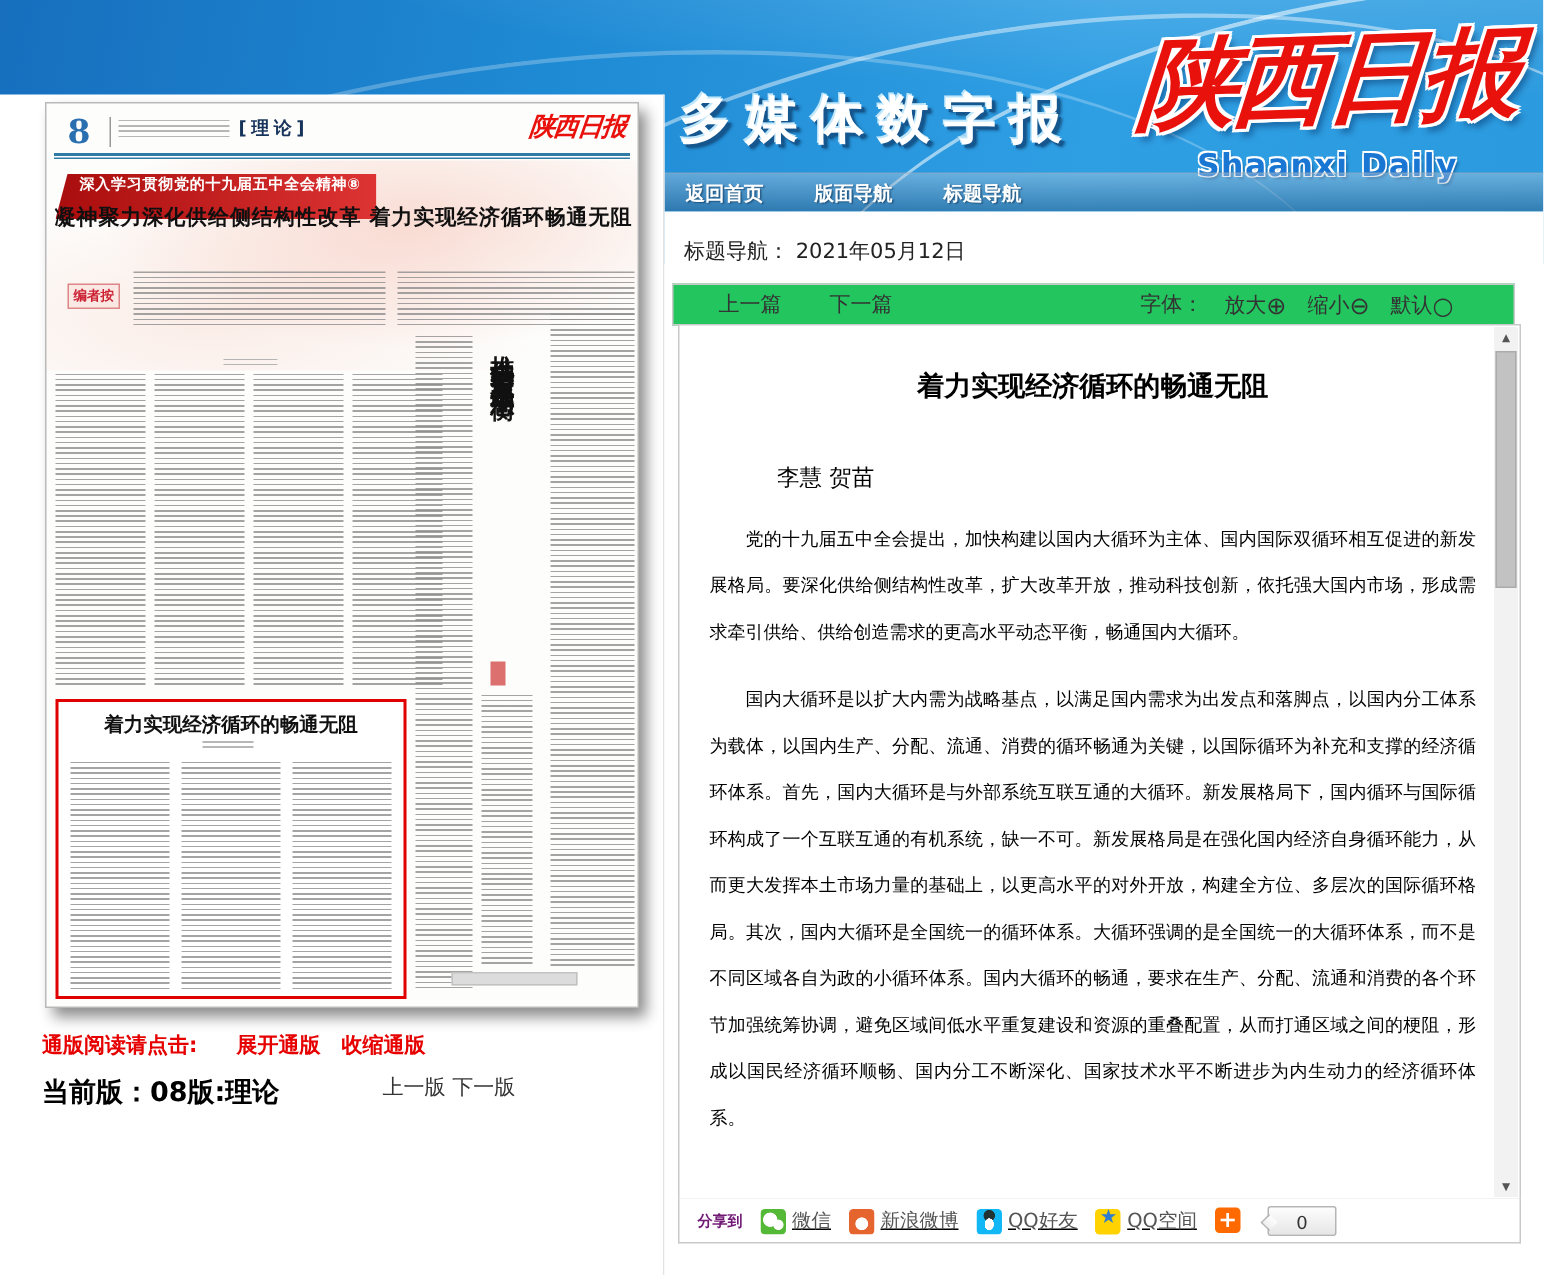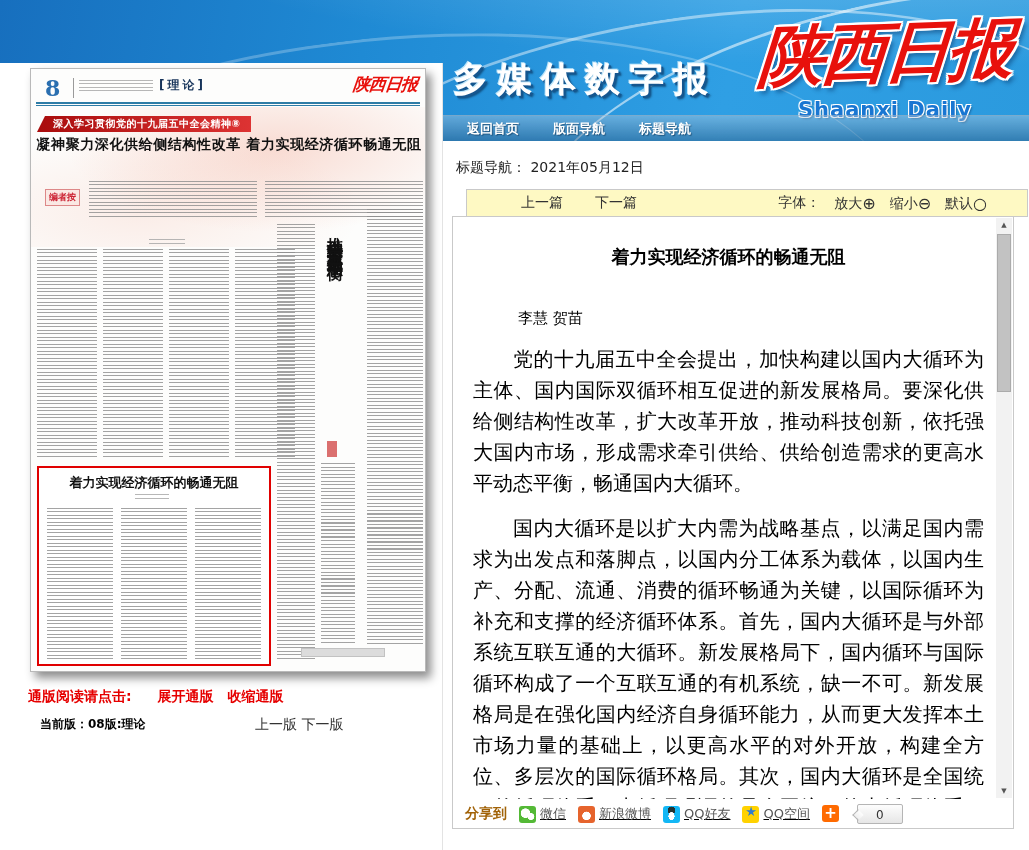--- a/index.html
+++ b/index.html
@@ -23,42 +23,42 @@
   .brand { position:absolute; left:742px; top:2px; width:286px; text-align:center; }
   .brand-zh { font-family:"DejaVu Serif","Liberation Serif",serif; font-style:italic; font-weight:bold;
     font-size:66px; line-height:100px; color:#e8110c; letter-spacing:-3px; transform:skew(-6deg) rotate(-2deg);
     white-space:nowrap;
     text-shadow:-2px -2px 0 #fff,2px -2px 0 #fff,-2px 2px 0 #fff,2px 2px 0 #fff,0 -2px 0 #fff,0 2px 0 #fff,-2px 0 0 #fff,2px 0 0 #fff,4px 5px 4px rgba(0,40,90,.45); }
   .brand-en { margin-top:-4px; font-size:21px; font-weight:bold; color:#1976d2; letter-spacing:1px;
     text-shadow:-1px -1px 0 #fff,1px -1px 0 #fff,-1px 1px 0 #fff,1px 1px 0 #fff,2px 2px 2px rgba(0,40,90,.4); }
 
   .nav-strip { position:absolute; left:443px; top:115px; width:586px; height:26px;
     background:linear-gradient(rgba(190,205,220,.40), rgba(55,90,125,.45));
-    border-top:1px solid rgba(255,255,255,.35); display:flex; align-items:center;text-align:center; }
+    border-top:1px solid rgba(255,255,255,.35); display:flex; align-items:center; }
   .nav-item { color:#fff; font-size:13px; font-weight:bold; margin-left:14px; width:72px; cursor:pointer;
     text-shadow:1px 1px 1px rgba(0,30,60,.5); }
 
   
   .left-white { position:absolute; left:0; top:63px; width:443px; height:787px; background:#fff;
     border-right:1px solid #e3e3e3; }
 
   .newspaper { position:absolute; left:30px; top:5px; width:396px; height:604px; background:#fdfdfc;
     border:1px solid #b9b9b9; box-shadow:5px 6px 9px rgba(0,0,0,.45); overflow:hidden; }
   .np-watermark { position:absolute; left:0; top:38px; width:100%; height:140px; pointer-events:none;
     background:radial-gradient(ellipse at 62% 30%, rgba(236,120,88,.25), transparent 60%),
                radial-gradient(ellipse at 28% 75%, rgba(236,140,110,.15), transparent 55%); }
   .np-pageno { position:absolute; left:14px; top:6px; font-family:"DejaVu Serif",serif; font-size:22px; font-weight:bold; color:#2a6fb0; }
   .np-div-v { position:absolute; left:42px; top:9px; width:1px; height:20px; background:#9a9a9a; }
   .np-head-lines { position:absolute; left:48px; top:11px; width:74px; height:14px; }
   .np-section { position:absolute; left:128px; top:8px; font-size:12px; font-weight:bold; color:#16335a; letter-spacing:3px; }
   .np-masthead { position:absolute; right:8px; top:4px; font-family:"DejaVu Serif",serif; font-style:italic; font-weight:bold;
     font-size:17px; color:#e8110c; transform:skew(-6deg); letter-spacing:-1px; }
   .np-rule { position:absolute; left:5px; right:5px; top:33px; height:4px; border-top:2px solid #2e7ca6; border-bottom:1px solid #2e7ca6; }
 
-  .np-ribbon { position:absolute; left:6px; top:47px; width:214px; height:16px; line-height:15px;
+  .np-ribbon { position:absolute; left:6px; top:47px; width:214px; height:30px; line-height:15px;
     background:linear-gradient(90deg,#a90d0d,#d33); color:#fff; font-size:10px; font-weight:bold;
     padding-left:16px; clip-path:polygon(8px 0,100% 0,100% 100%,0 100%); letter-spacing:0.5px; }
   .np-headline { position:absolute; left:4px; top:67px; width:388px; text-align:center; font-size:14px; font-weight:bold;
     color:#101010; white-space:nowrap; letter-spacing:0.6px; }
 
   .sim { background-image:repeating-linear-gradient(180deg,#8d8d8d 0,#8d8d8d 1px,transparent 1px,transparent 3.5px); opacity:.8; }
   .simlight { background-image:repeating-linear-gradient(180deg,#a5a5a5 0,#a5a5a5 1px,transparent 1px,transparent 3.5px); opacity:.8; }
 
   .np-editor-label { position:absolute; left:14px; top:120px; font-size:9px; font-weight:bold; color:#c23;
     border:1px solid #d88; padding:1px 3px; background:rgba(250,225,220,.6); }
@@ -83,53 +83,53 @@
   .np-redbox { position:absolute; left:6px; top:397px; width:234px; height:200px; border:2px solid #e00000; background:#fff; }
   .np-redbox-headline { margin-top:6px; text-align:center; font-size:13px; font-weight:bold; color:#111; }
   .np-redbox-author { position:absolute; left:96px; top:26px; width:34px; height:5px; }
   .r1 { position:absolute; left:8px;   top:40px; width:66px; height:152px; }
   .r2 { position:absolute; left:82px;  top:40px; width:66px; height:152px; }
   .r3 { position:absolute; left:156px; top:40px; width:66px; height:152px; }
 
   .links-row1 { position:absolute; left:28px; top:625px; font-size:14px; font-weight:bold; color:#e60000; white-space:nowrap; }
   .links-row1 .lnk { margin-left:26px; cursor:pointer; }
   .links-row1 .lnk + .lnk { margin-left:14px; }
-  .links-row2 { position:absolute; left:40px; top:653px; font-size:12px; color:#222; white-space:nowrap; }
+  .links-row2 { position:absolute; left:28px; top:653px; font-size:18px; color:#222; white-space:nowrap; }
   .cur-page { font-weight:bold; color:#000; }
   .page-nav { position:absolute; left:255px; top:653px; font-size:14px; color:#333; }
   .page-nav span { cursor:pointer; }
 
   
   .right-white { position:absolute; left:443px; top:141px; width:586px; height:709px; background:#fff; }
   .date-row { position:absolute; left:13px; top:18px; font-size:14px; color:#222; }
-  .toolbar { position:absolute; left:23px; top:48px; width:562px; height:28px; border:1px solid #c9c9c9;
-    display:flex; align-items:center; font-size:14px; color:#333; background:#fef9c3;padding-left:24px; }
+  .toolbar { position:absolute; left:5px; top:48px; width:562px; height:28px; border:1px solid #c9c9c9;
+    display:flex; align-items:center; font-size:14px; color:#333; background:#22c55e; }
   .tb-prev { margin-left:30px; cursor:pointer; }
   .tb-next { margin-left:32px; cursor:pointer; }
   .tb-font { margin-left:auto; color:#333; }
   .tb-zin,.tb-zout,.tb-zdef { margin-left:14px; cursor:pointer; }
   .tb-zdef { margin-right:40px; }
   .tb-ic { font-size:16px; vertical-align:-1px; }
 
   .article-box { position:absolute; left:9px; top:75px; width:562px; height:584px; border:1px solid #c9c9c9;
     background:#fff; overflow:hidden; }
   .article-inner { position:absolute; left:0; top:0; right:17px; bottom:0; overflow:hidden; padding:20px 12px 0 20px; }
   .article-title { text-align:center; font-size:18px; font-weight:bold; color:#000; margin-top:8px; }
   .article-author { margin-top:40px; font-size:15px; color:#000; text-indent:3em; }
-  .article-body p { font-size:20px; line-height:31px; color:#000; text-align:justify; text-indent:2em; margin-top:14px; }
+  .article-body p { font-size:12px; line-height:31px; color:#000; text-align:justify; text-indent:2em; margin-top:14px; }
   .article-body p:first-child { margin-top:16px; }
 
   .scrollbar { position:absolute; right:1px; top:1px; bottom:1px; width:16px; background:#f2f2f2; }
   .sb-arrow { position:absolute; left:0; width:16px; height:14px; font-size:7px; color:#555; text-align:center; line-height:14px; cursor:pointer; }
   .sb-up { top:0; } .sb-down { bottom:0; }
   .sb-thumb { position:absolute; left:1px; width:14px; top:16px; height:158px; background:#c2c2c2; border:1px solid #ababab; cursor:pointer; }
 
   .share-bar { position:absolute; left:9px; top:658px; width:562px; height:30px; border:1px solid #c9c9c9; border-top:none;
     background:#fff; display:flex; align-items:center; padding-left:12px; }
-  .share-label { font-size:14px; font-weight:bold; color:#a16207; margin-right:12px; }
+  .share-label { font-size:10px; font-weight:bold; color:#701a75; margin-right:12px; }
   .share-item { display:flex; align-items:flex-end; margin-right:12px; cursor:pointer;text-decoration:underline; }
   .share-item .txt { font-size:13px; color:#555; margin-left:4px; }
   .ic { width:17px; height:17px; border-radius:3px; display:inline-block; position:relative; }
   .ic-wechat { background:radial-gradient(circle at 38% 42%, #fff 4.5px, transparent 5px),
                radial-gradient(circle at 70% 62%, #fff 3.2px, transparent 3.7px), #54b936; }
   .ic-weibo { background:radial-gradient(circle at 50% 58%, #fff 4px, transparent 4.5px),
               radial-gradient(circle at 50% 58%, #b33 1.6px, transparent 2px), #e6642d; }
   .ic-qq { background:radial-gradient(ellipse 5px 6.5px at 50% 60%, #fff 60%, transparent 62%),
            radial-gradient(circle at 50% 26%, #233 3.6px, transparent 4px), #12b7f5; }
   .ic-qzone { background:#ffd200; }

